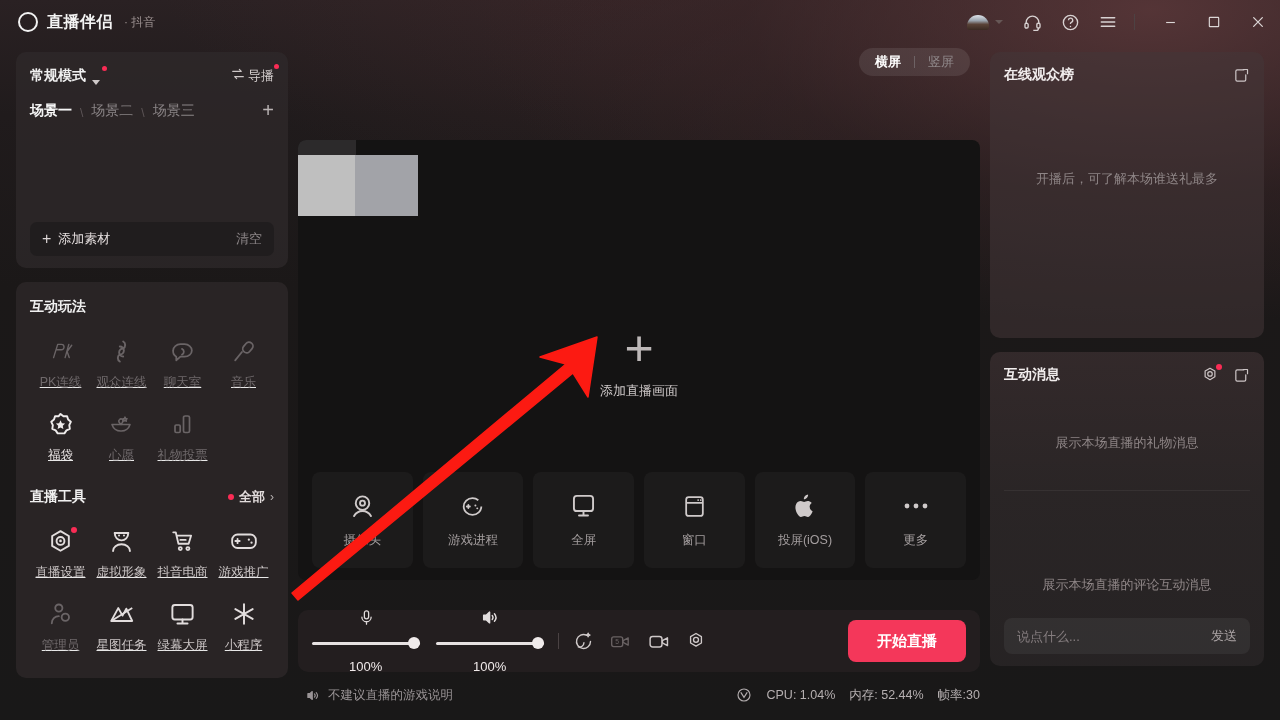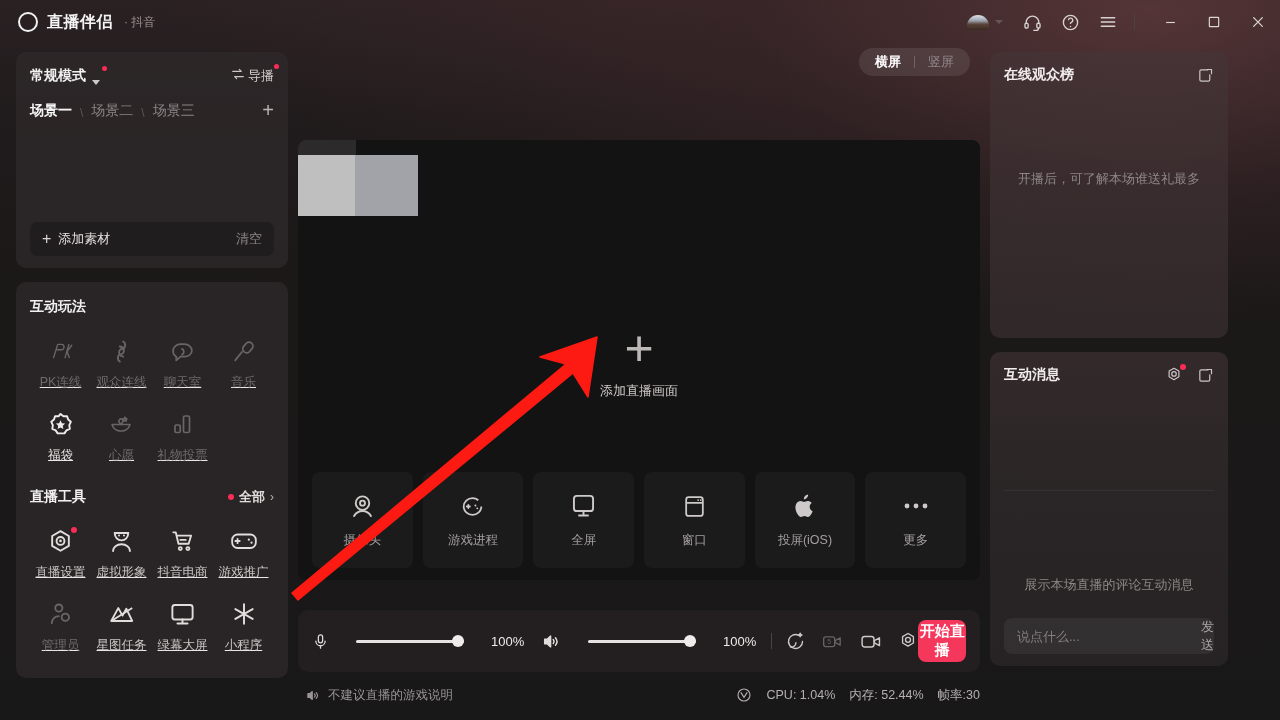--- a/index.html
+++ b/index.html
@@ -45,21 +45,21 @@
   .tb-btn {
     width: 38px; height: 44px; display: flex; align-items: center; justify-content: center;
     cursor: pointer; color: #d8d2d2;
   }
   .tb-divider { width: 1px; height: 16px; background: #4d4243; margin: 0 7px; }
   .tb-win { width: 44px; height: 44px; display: flex; align-items: center; justify-content: center; cursor: pointer; color: #dcd6d6; }
 
   
   .col-left { position: absolute; left: 16px; top: 52px; width: 272px; }
   .col-center { position: absolute; left: 298px; top: 48px; width: 682px; }
-  .col-right { position: absolute; left: 990px; top: 52px; width: 238px; }
+  .col-right { position: absolute; left: 990px; top: 52px; width: 274px; }
 
   .panel {
     background: rgba(47,42,43,0.72);
     border-radius: 10px;
   }
 
   
   .scene-panel { padding: 14px 14px 12px 14px; height: 216px; display: flex; flex-direction: column; }
   .scene-head { display: flex; align-items: center; justify-content: space-between; }
   .mode-sel { display: flex; align-items: flex-end; gap: 6px; cursor: pointer; position: relative; }
@@ -132,21 +132,21 @@
   }
   .source .ic { color: #cfcaca; height: 30px; display: flex; align-items: center; }
   .source .nm { font-size: 12.5px; color: #a49e9f; }
 
   
   .ctrlbar {
     position: absolute; left: 0; top: 562px; width: 682px; height: 62px;
     background: rgba(37,33,34,0.8); border-radius: 10px;
     display: flex; align-items: center; padding: 0 14px;
   }
-  .vol { display: flex; align-items: center; gap: 27px; }
+  .vol { display: flex; align-items: center; gap: 9px; flex-direction: column; }
   .vol .ic { color: #e2dddd; display: flex; }
   .slider { width: 108px; height: 14px; position: relative; cursor: pointer; }
   .slider .track { position: absolute; left: 0; right: 0; top: 6px; height: 2.5px; background: #e7e2e2; border-radius: 2px; }
   .slider .knob { position: absolute; top: 1px; width: 12px; height: 12px; border-radius: 50%; background: #f0ebeb; }
   .vol .pct { font-size: 13px; color: #efe9e9; min-width: 34px; }
   .ctrl-sep { width: 1px; height: 16px; background: #4a4243; margin: 0 14px; }
   .ctrl-icons { display: flex; align-items: center; gap: 16px; }
   .ctrl-ic { color: #cfc9c9; cursor: pointer; display: flex; }
   .ctrl-ic.dim { color: #696263; }
   .golive {
@@ -668,20 +668,21 @@
           </span>
           <span class="rp-ic">
             <svg width="17" height="17" viewBox="0 0 24 24" fill="none" stroke="currentColor" stroke-width="1.7" stroke-linecap="round" stroke-linejoin="round">
               <path d="M15.5 4H6a2 2 0 0 0-2 2v12a2 2 0 0 0 2 2h10a2 2 0 0 0 2-2v-7"></path>
               <path d="M14.5 3.5h6v6"></path>
             </svg>
           </span>
         </div>
       </div>
 
+      <div class="msg-gift">展示本场直播的礼物消息</div>
       <div class="msg-div"></div>
       <div class="msg-comment">展示本场直播的评论互动消息</div>
 
       <div class="msg-input">
         <input type="text" placeholder="说点什么..." style="">
         <span class="msg-send">发送</span>
       </div>
     </div>
   </div>
 

